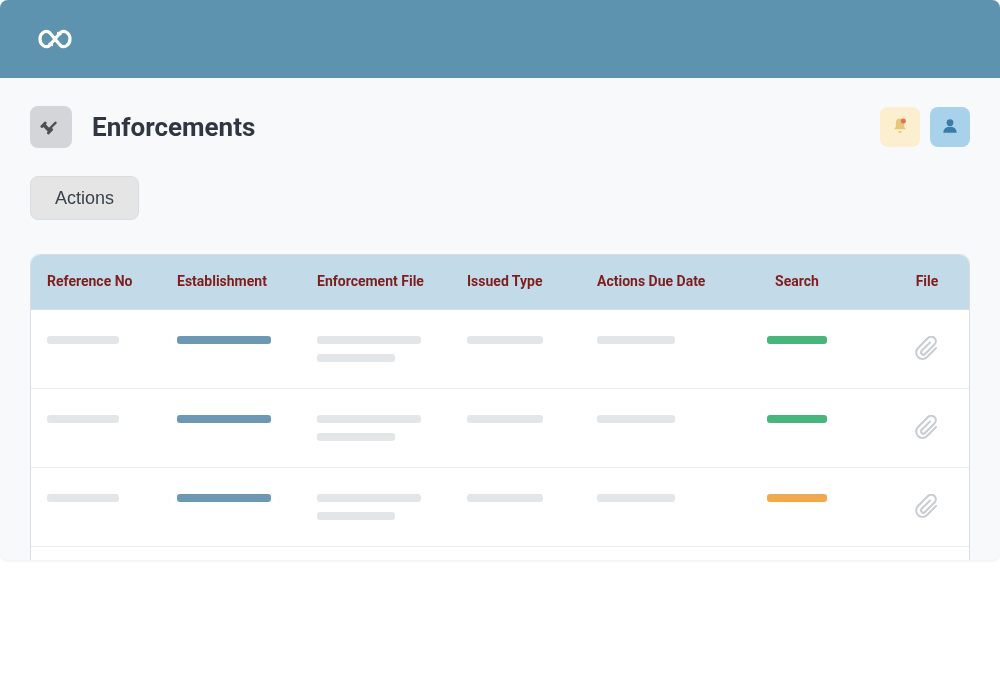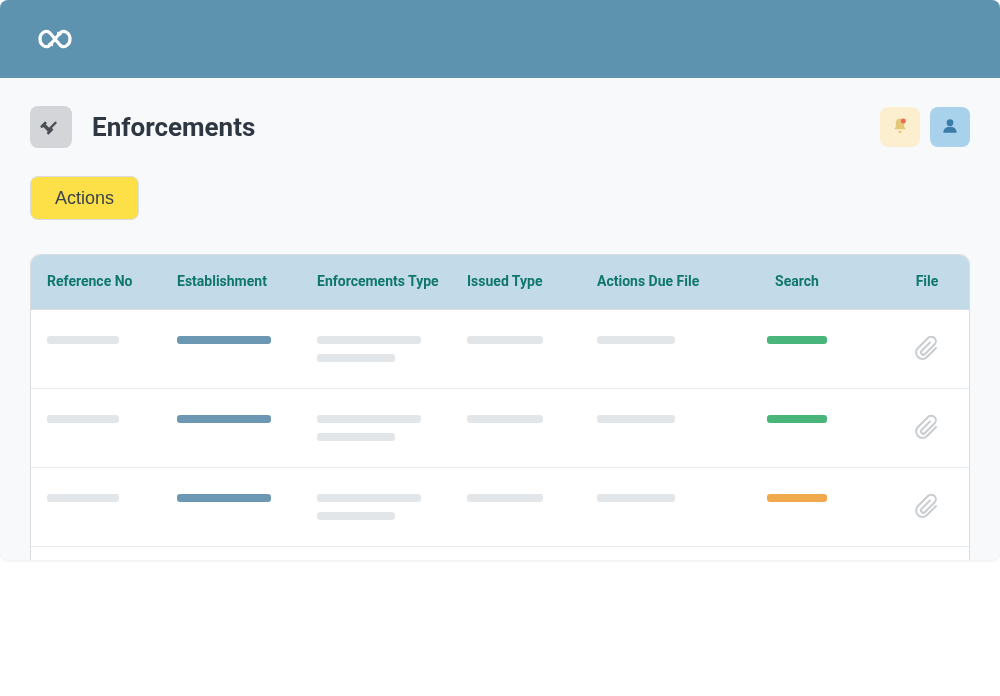--- a/index.html
+++ b/index.html
@@ -118,21 +118,21 @@
       display: flex;
       align-items: center;
       justify-content: center;
       cursor: pointer;
     }
     .actions-btn {
       height: 44px;
       padding: 7px 24px;
       border: 1px solid #d9dde2;
       border-radius: 8px;
-      background: #fde047;
+      background: #e5e5e5;
       font-size: 18px;
       color: #3a424c;
       cursor: pointer;
       font-weight: 500;
     }
     .table {
       border: 1px solid #d9dde2;
       border-radius: 10px;
       overflow: hidden;
       background: #fff;
@@ -140,21 +140,21 @@
     .thead {
       background: #c3dbe9;
       display: grid;
       grid-template-columns: 130px 140px 150px 130px 130px 140px 120px;
       padding: 18px 16px 18px 16px;
       align-items: center;
     }
     .th {
       font-size: 14px;
       font-weight: 700;
-      color: #0f766e;
+      color: #7f1d1d;
       line-height: 1.25;
     }
     .th.center {
       text-align: center;
     }
     .tbody .tr {
       display: grid;
       grid-template-columns: 130px 140px 150px 130px 130px 140px 120px;
       padding: 26px 16px;
       border-top: 1px solid #e8ebee;
@@ -246,23 +246,23 @@
     </div>
 
     <div class="controls-row">
       <button class="actions-btn">Actions</button>
     </div>
 
     <div class="table">
       <div class="thead">
         <div class="th">Reference No</div>
         <div class="th">Establishment</div>
-        <div class="th">Enforcements Type</div>
+        <div class="th">Enforcement File</div>
         <div class="th">Issued Type</div>
-        <div class="th">Actions Due File</div>
+        <div class="th">Actions Due Date</div>
         <div class="th center">Search</div>
         <div class="th center">File</div>
       </div>
       <div class="tbody" id="tbody">
           <div class="tr">
             <div class="td">
               <div class="skeleton sk-ref"></div>
             </div>
             <div class="td">
               <div class="skeleton sk-est"></div>

